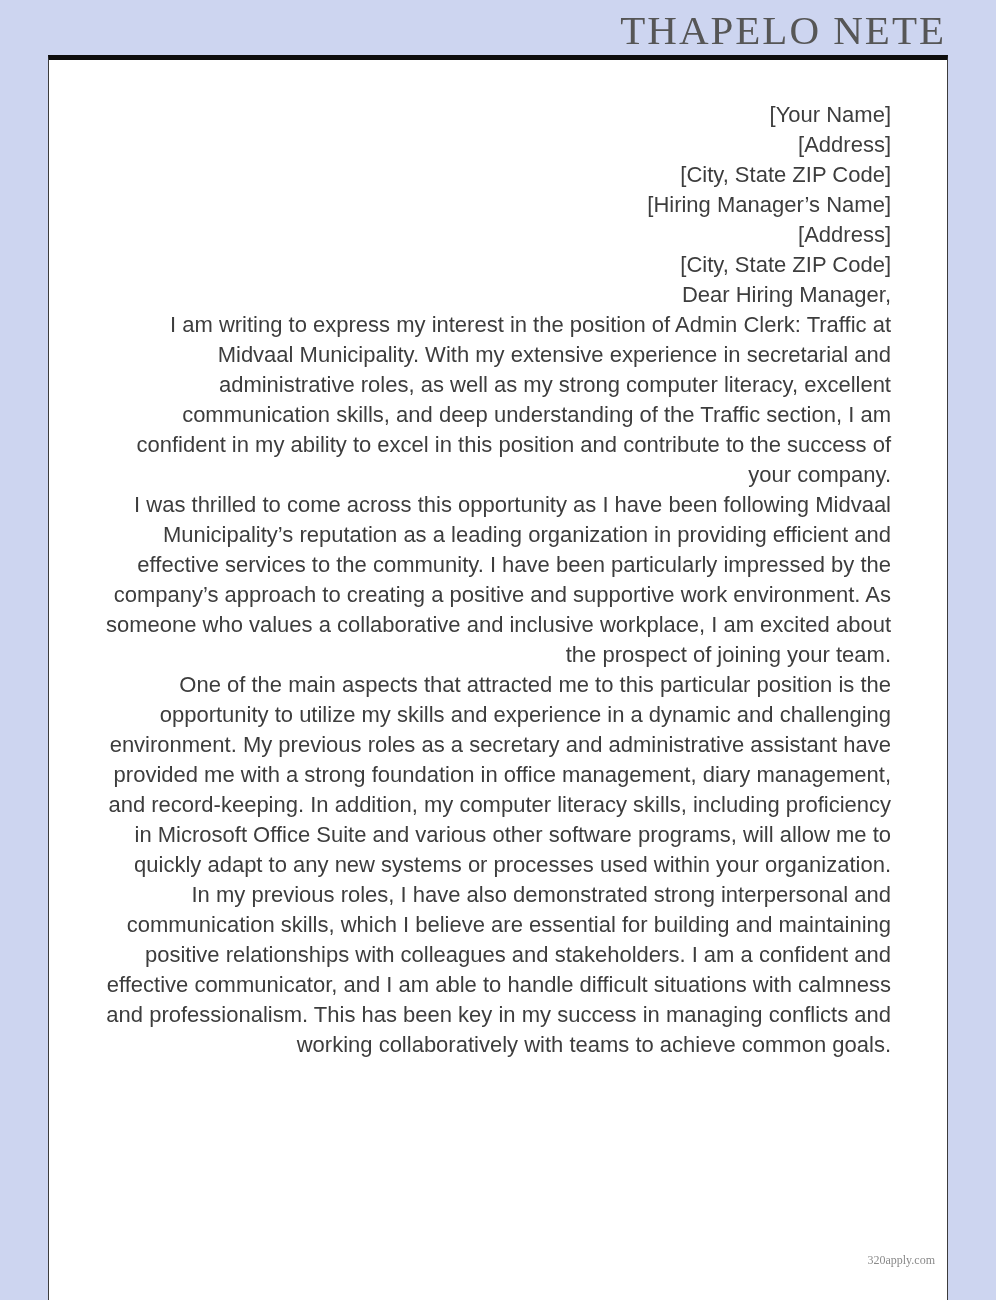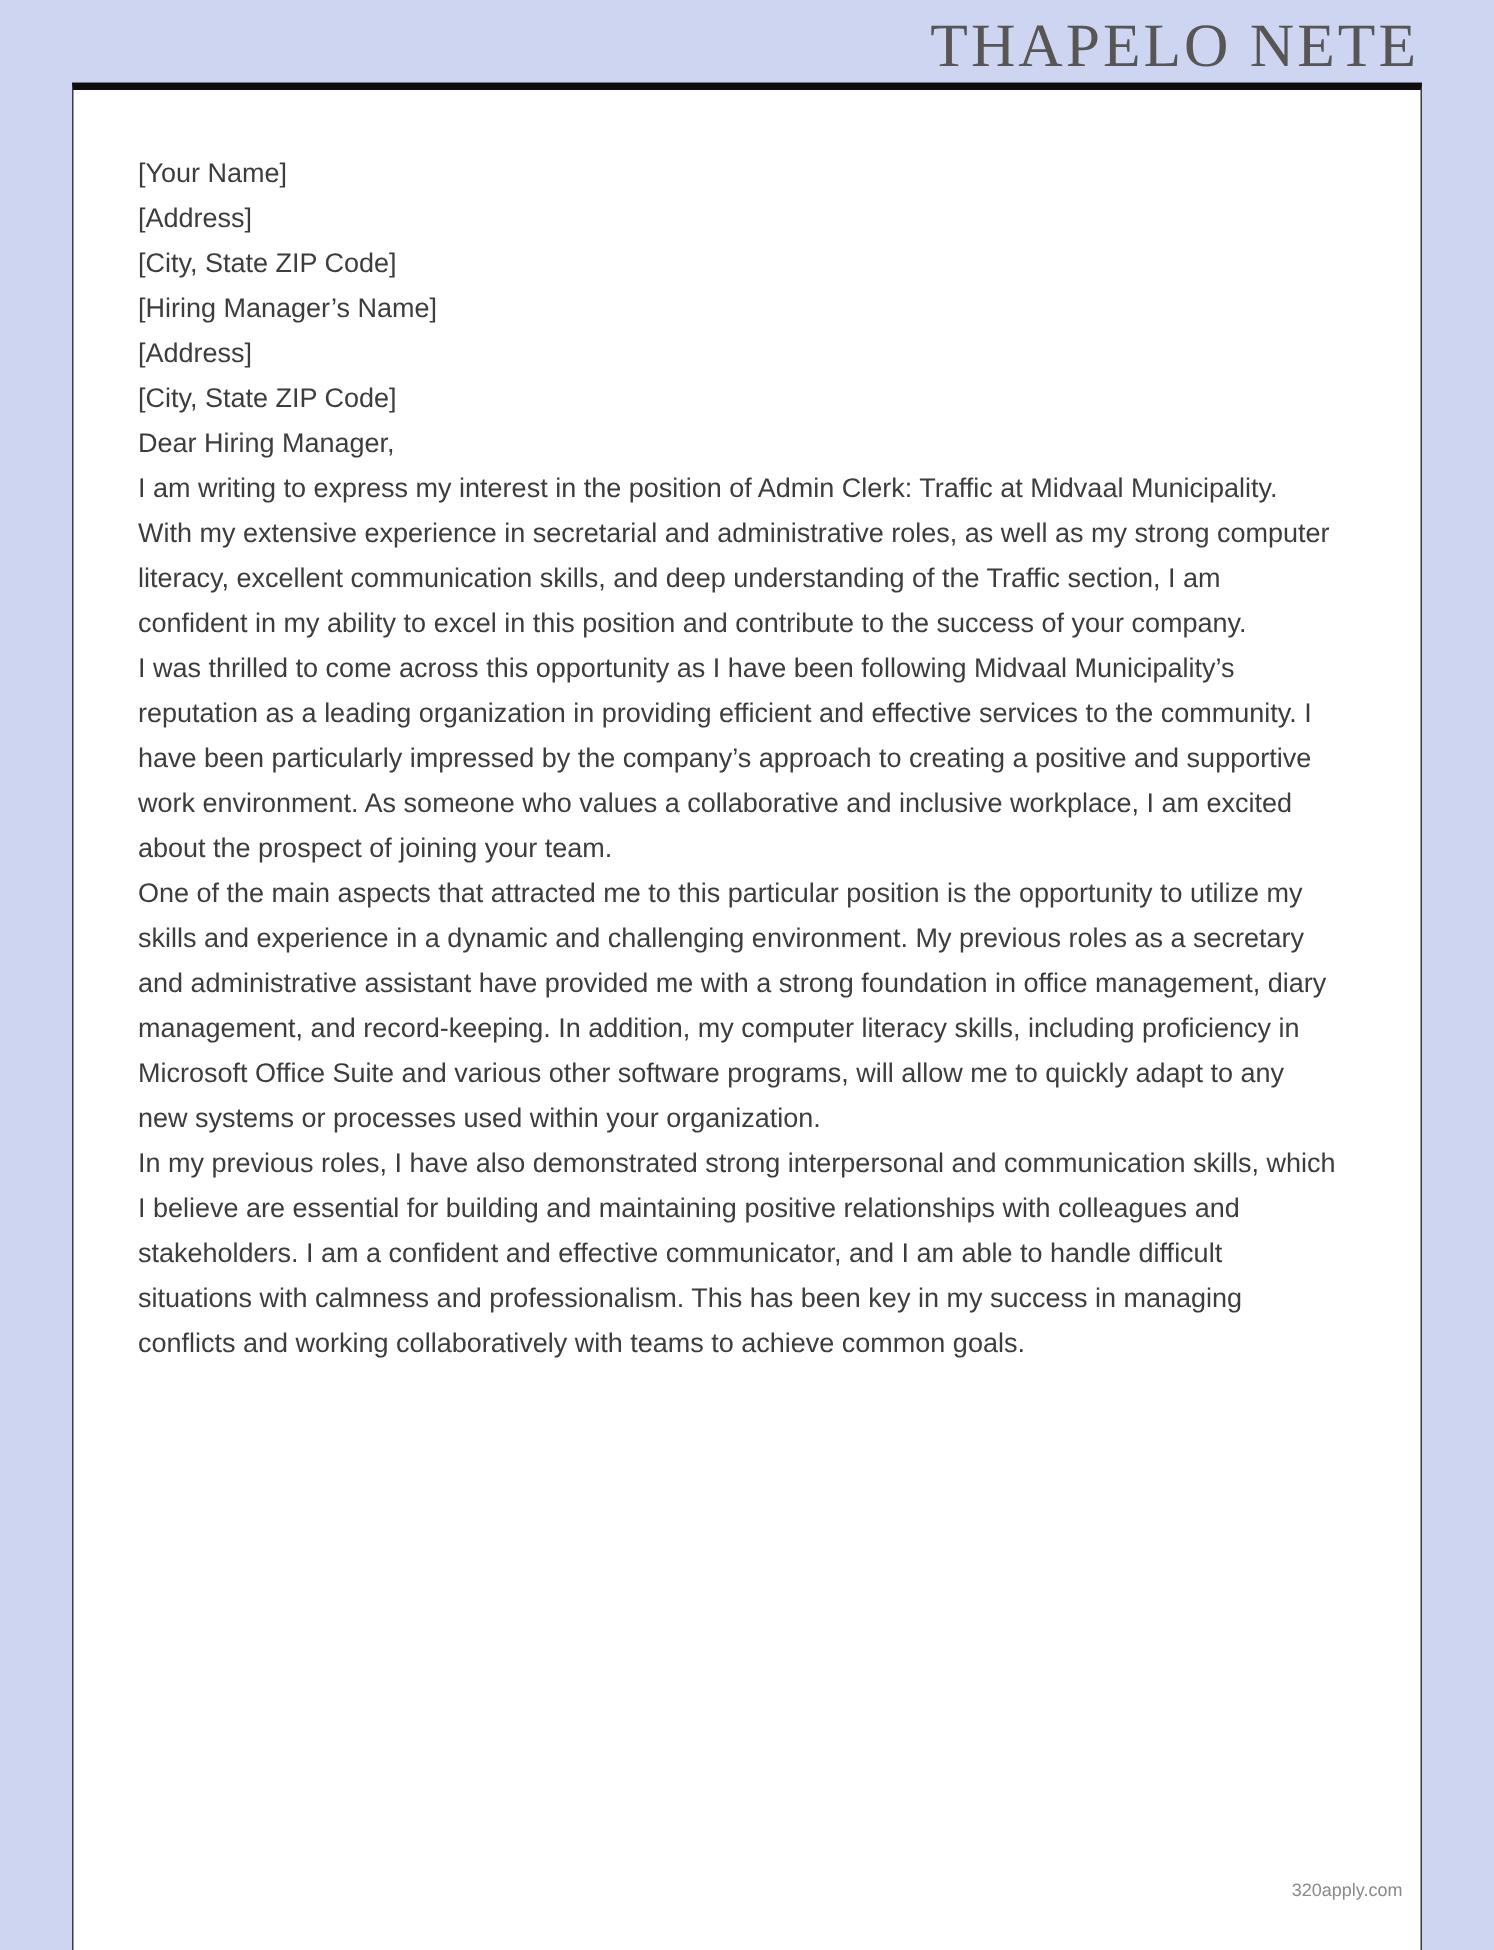--- a/index.html
+++ b/index.html
@@ -1,15 +1,15 @@
 <!DOCTYPE html>
 <html><head>
 <meta charset="utf-8">
 <style>
-  * { margin: 0; padding: 0; box-sizing: border-box; }
+  * { margin: 0; padding: 0; box-sizing: border-box; text-align: right; }
   html, body { width: 996px; height: 1300px; }
   body {
     position: relative;
     background: #cdd5f0;
     font-family: "Liberation Sans", sans-serif;
     overflow: hidden;
   }
   .author-name {
     position: absolute;
     top: 8px;
@@ -27,33 +27,34 @@
     top: 55px;
     width: 900px;
     height: 1260px;
     background: #ffffff;
     border-left: 1px solid #3c3c3c;
     border-right: 1px solid #3c3c3c;
     border-top: 5px solid #0d0d0d;
   }
   .letter {
     padding: 40px 56px 0 43px;
-    font-size: 18px;
+    font-size: 22px;
     line-height: 30px;
     color: #3d3d3d;
   }
   .letter p { margin: 0; }
   .blk { }
   .blk:first-child { margin-top: 0; }
   .watermark {
     position: absolute;
     top: 1193px;
     right: 12px;
     font-size: 12px;
     color: #8a8a8a;
+    font-family: Liberation Serif, serif;
   }
 </style>
 </head>
 <body>
 
 <div>
   <h1 class="author-name">THAPELO NETE</h1>
 </div>
 
 <main class="page">

